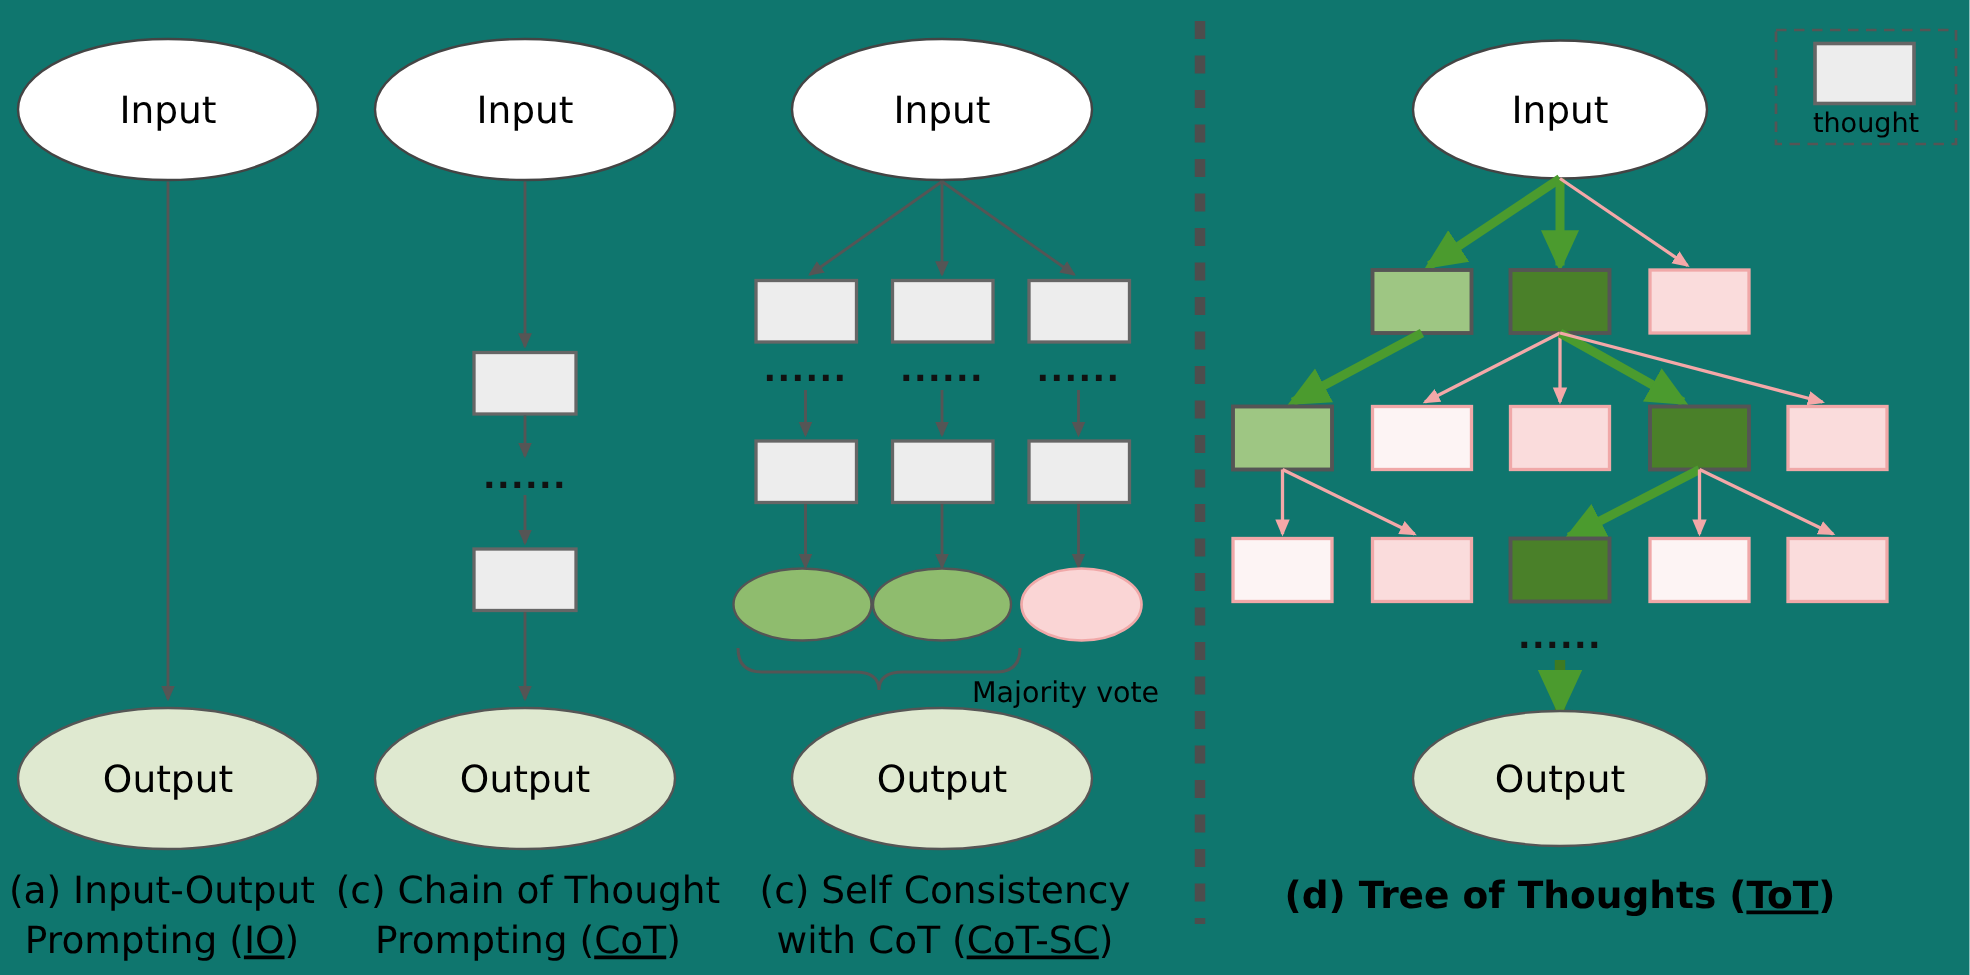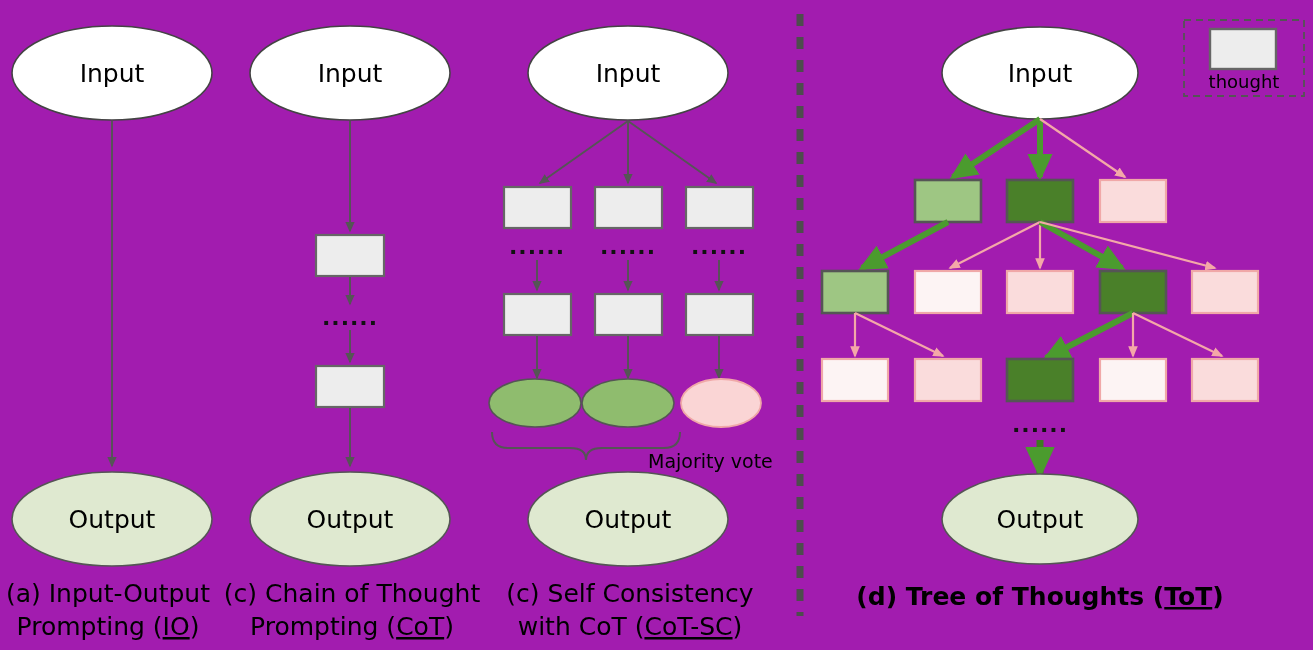--- a/index.html
+++ b/index.html
@@ -8,21 +8,21 @@
     padding: 0;
     background: #ffffff;
   }
   body {
     font-family: "DejaVu Sans", sans-serif;
   }
   #figure {
     position: relative;
     width: 1313px;
     height: 650px;
-    background: #a21caf;
+    background: #0f766e;
     overflow: hidden;
   }
   #svg-layer {
     position: absolute;
     left: 0;
     top: 0;
     width: 1313px;
     height: 650px;
   }
   .node-label {

